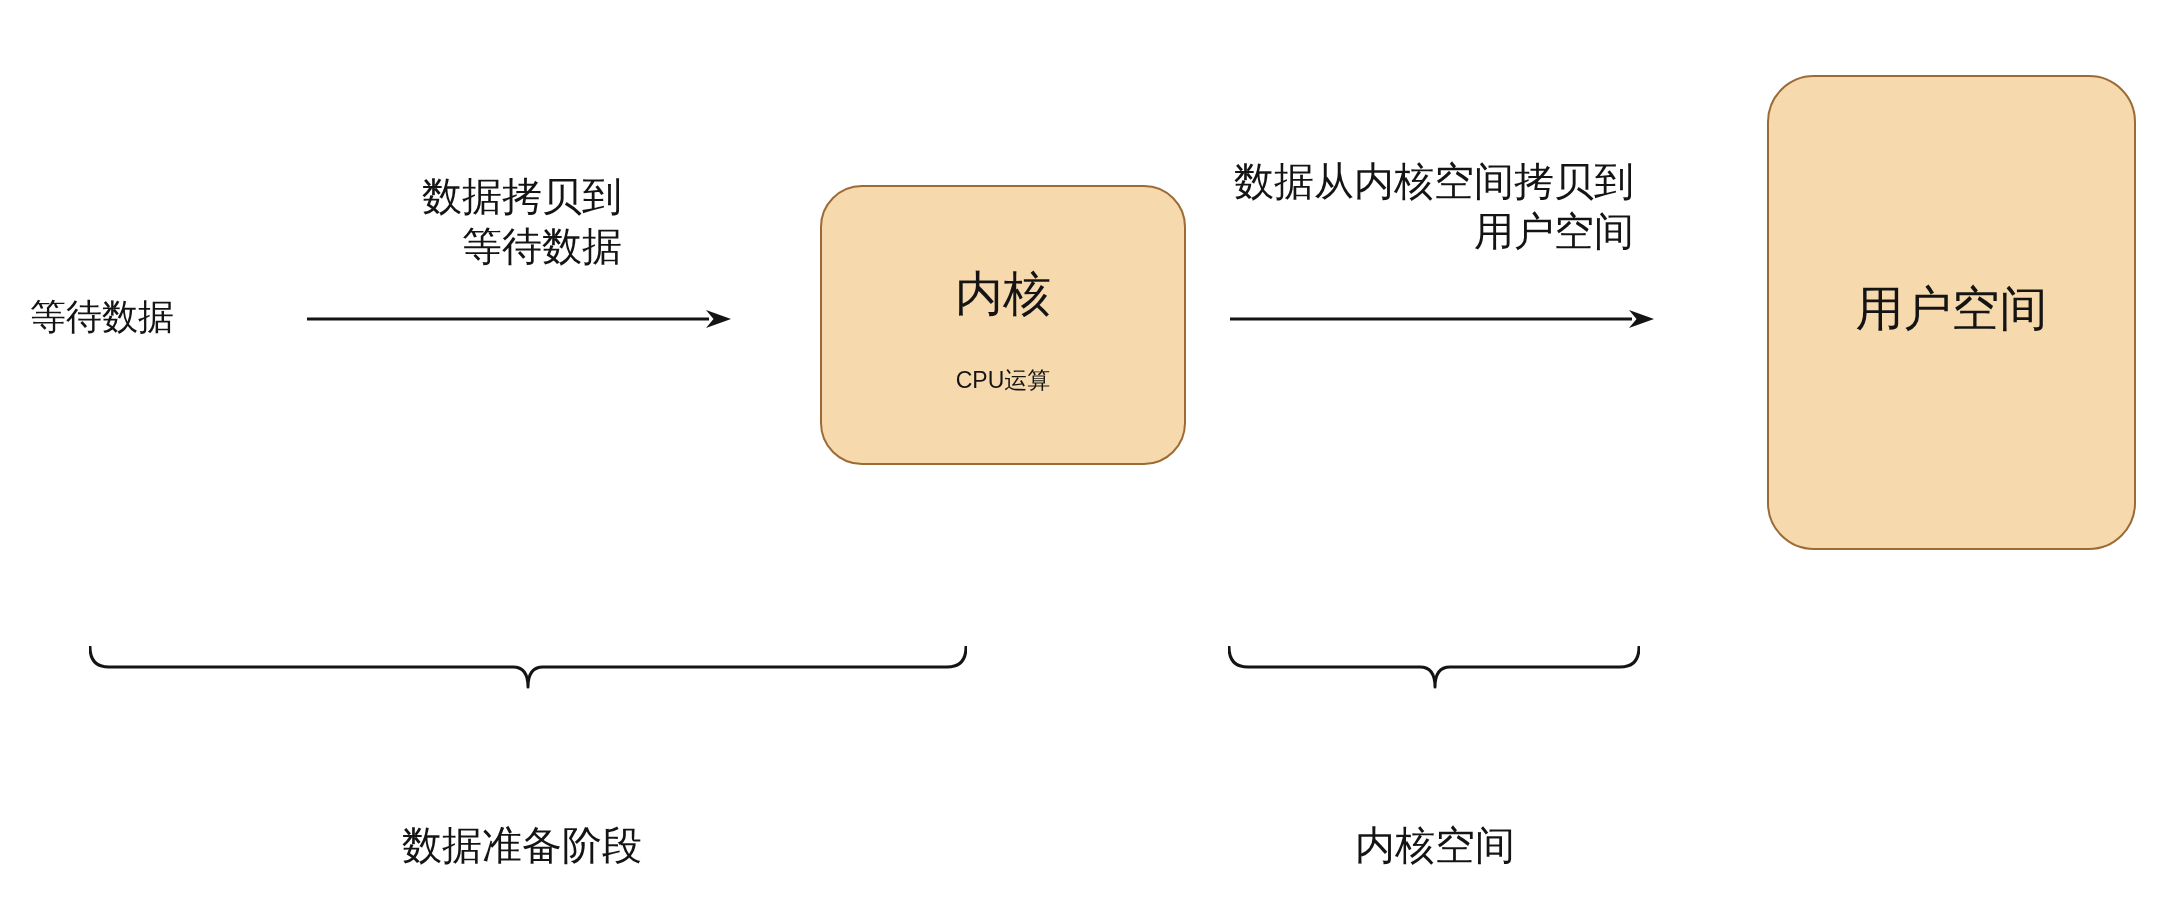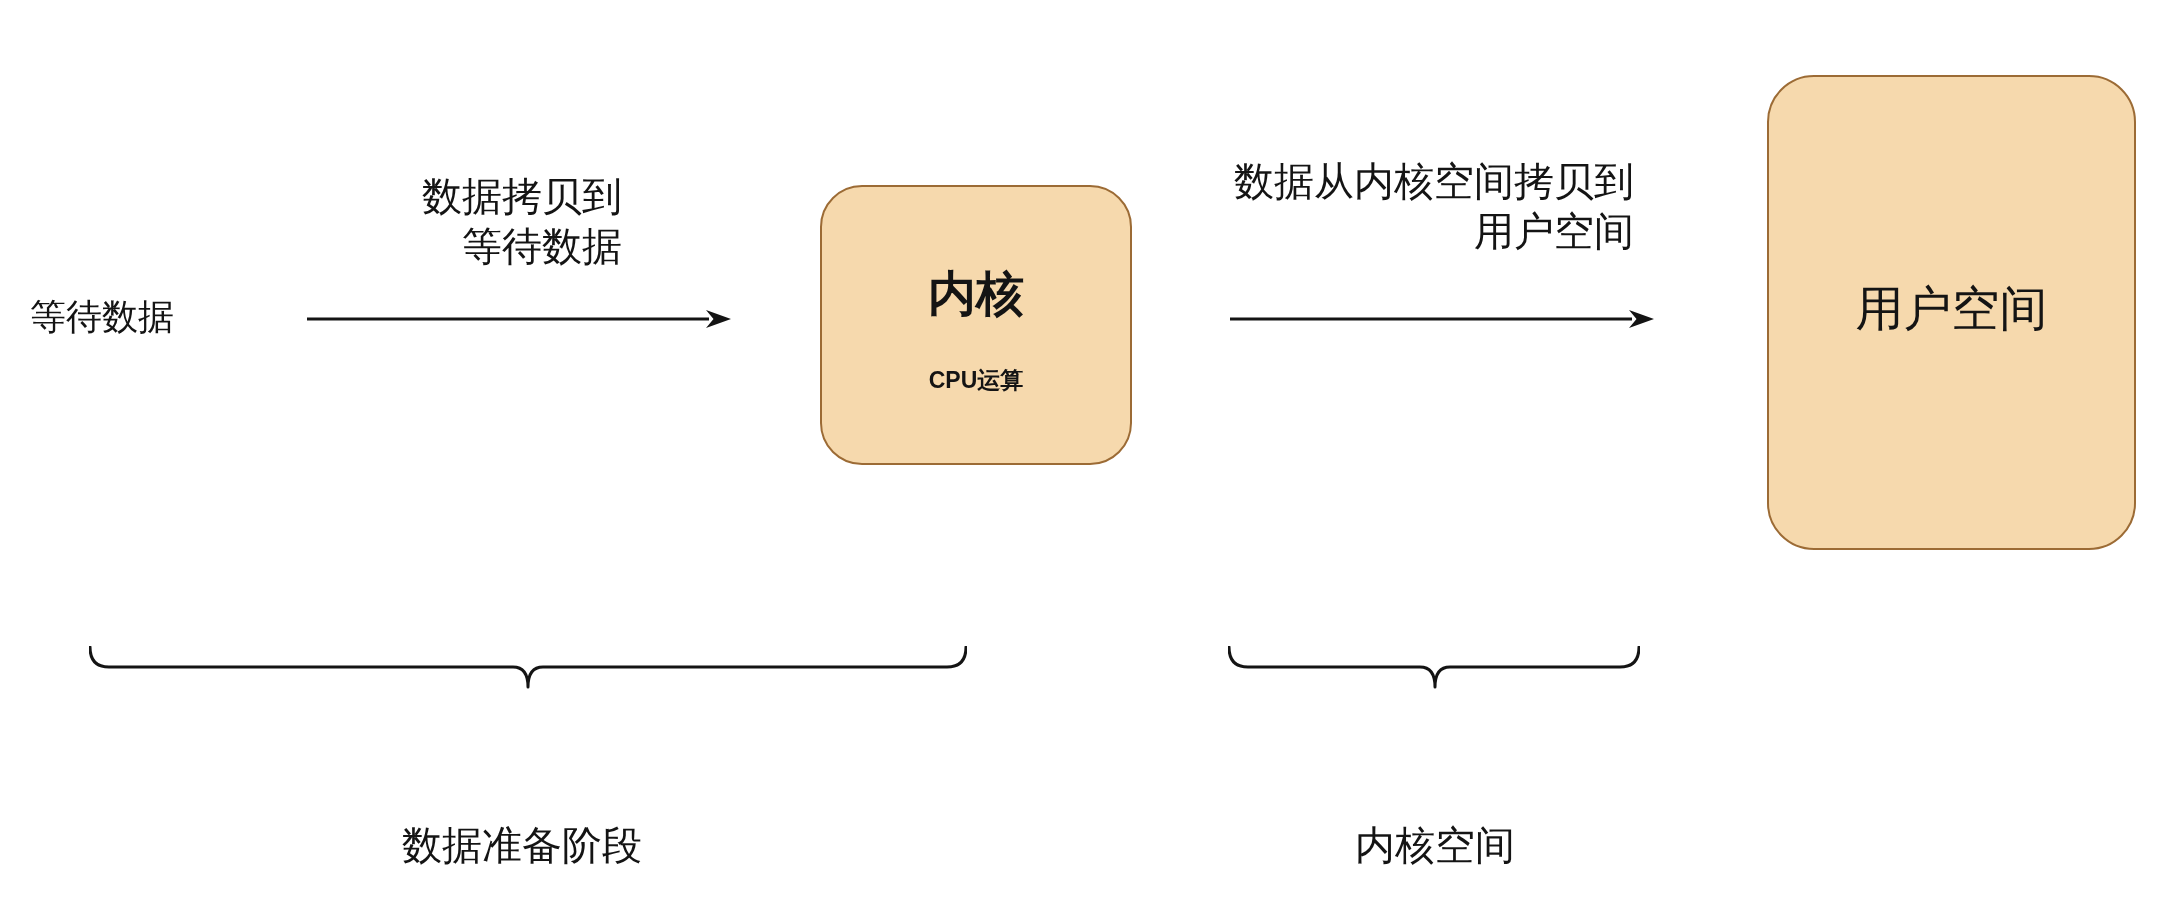--- a/index.html
+++ b/index.html
@@ -38,23 +38,22 @@
   .arrow-label.two{left:1434px; top:207px;}
   .arrow-svg{overflow:visible;}
   .arrow-svg line{stroke:var(--ink);stroke-width:3;}
   .arrow-svg polygon{fill:var(--ink);}
   .node-box{
     background:var(--box-fill);
     border:2.5px solid var(--box-border);
   }
   .kernel-box{
     left:820px; top:185px;
-    width:312px; height:280px;
+    width:366px; height:280px;
     border-radius:42px;
-    font-weight:bold;
   }
   .kernel-title{
     left:50%; top:107px;
     transform:translate(-50%,-50%);
     font-size:48px;
     white-space:nowrap;
   }
   .kernel-sub{
     left:50%; top:193px;
     transform:translate(-50%,-50%);

